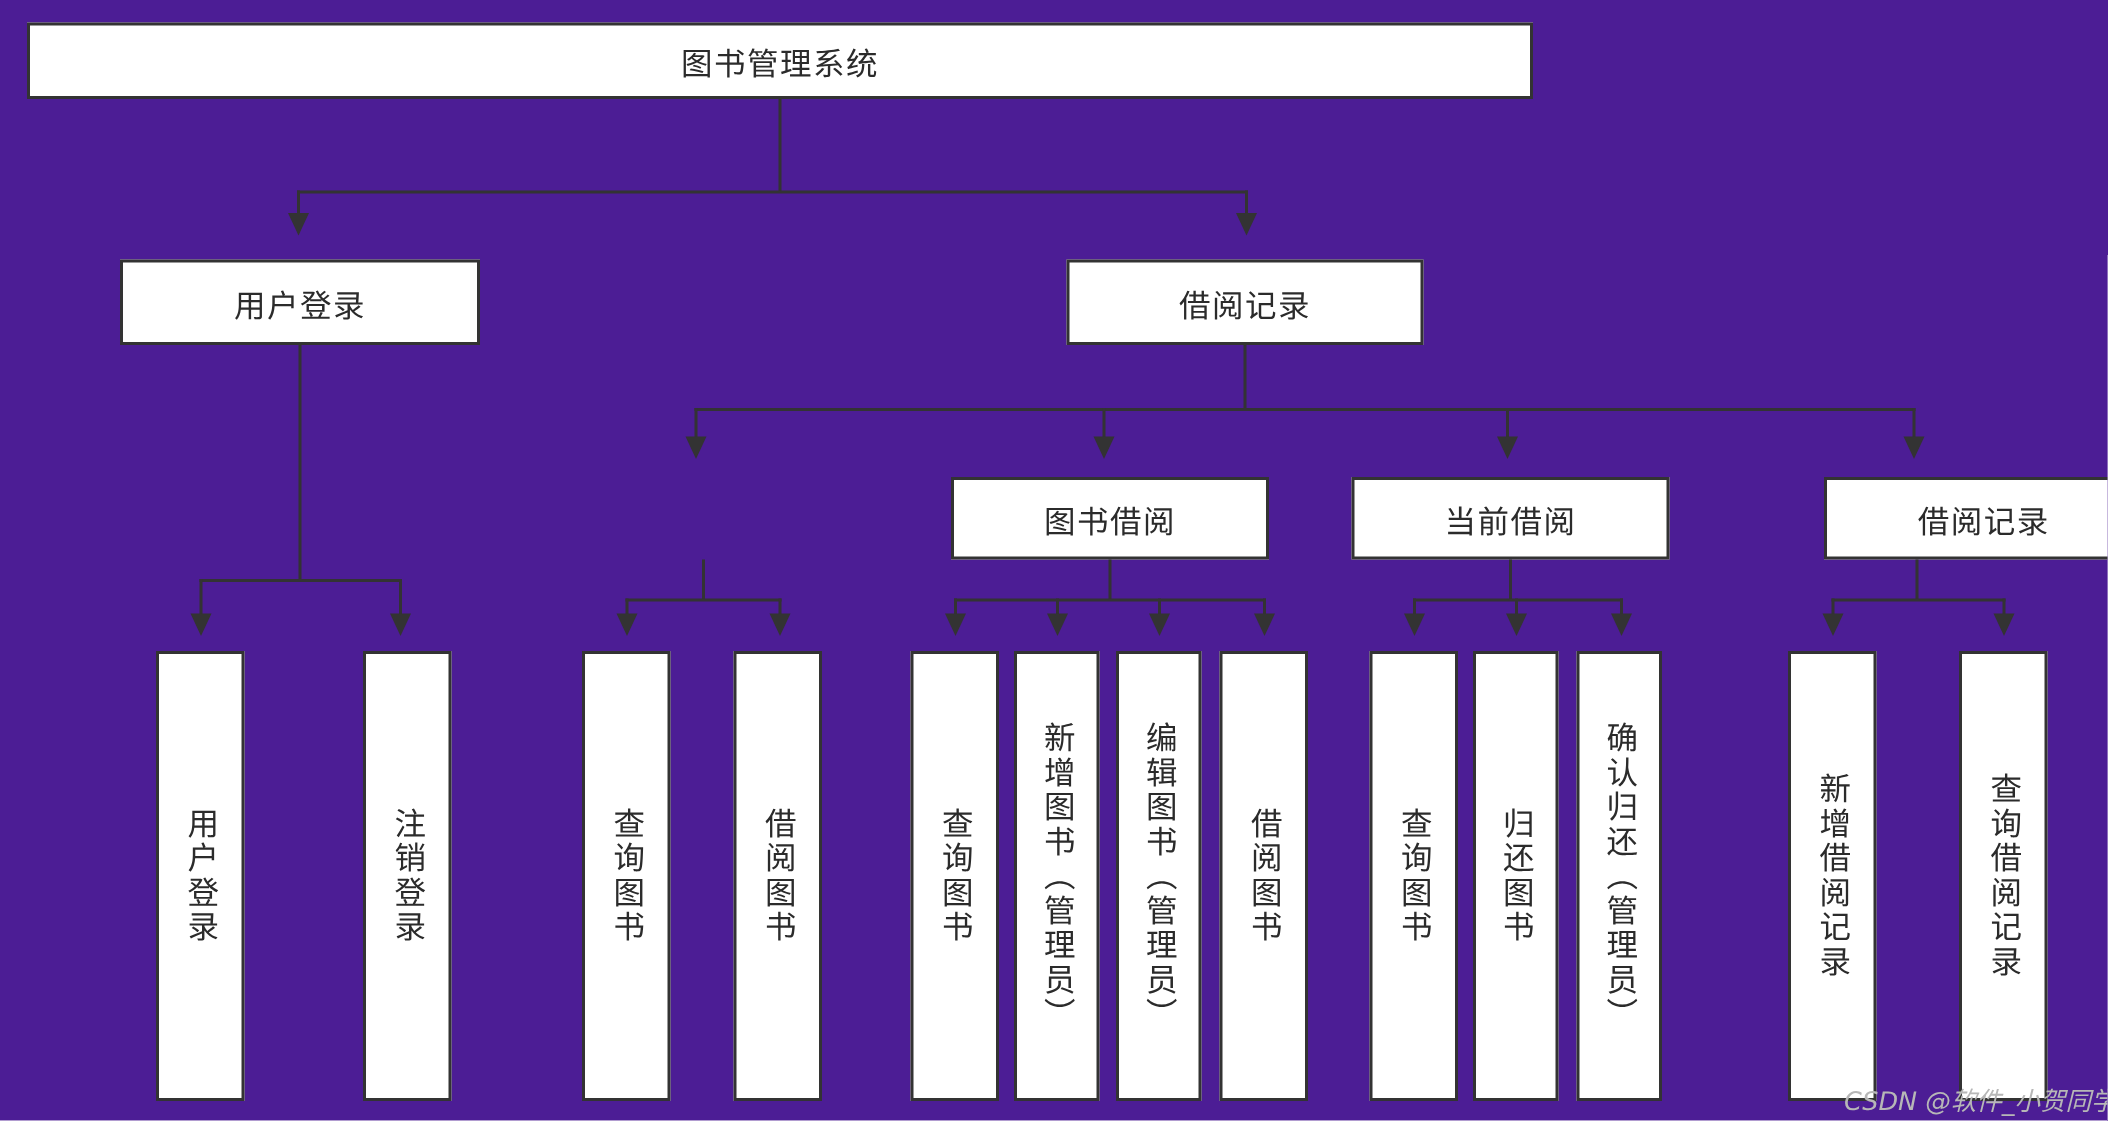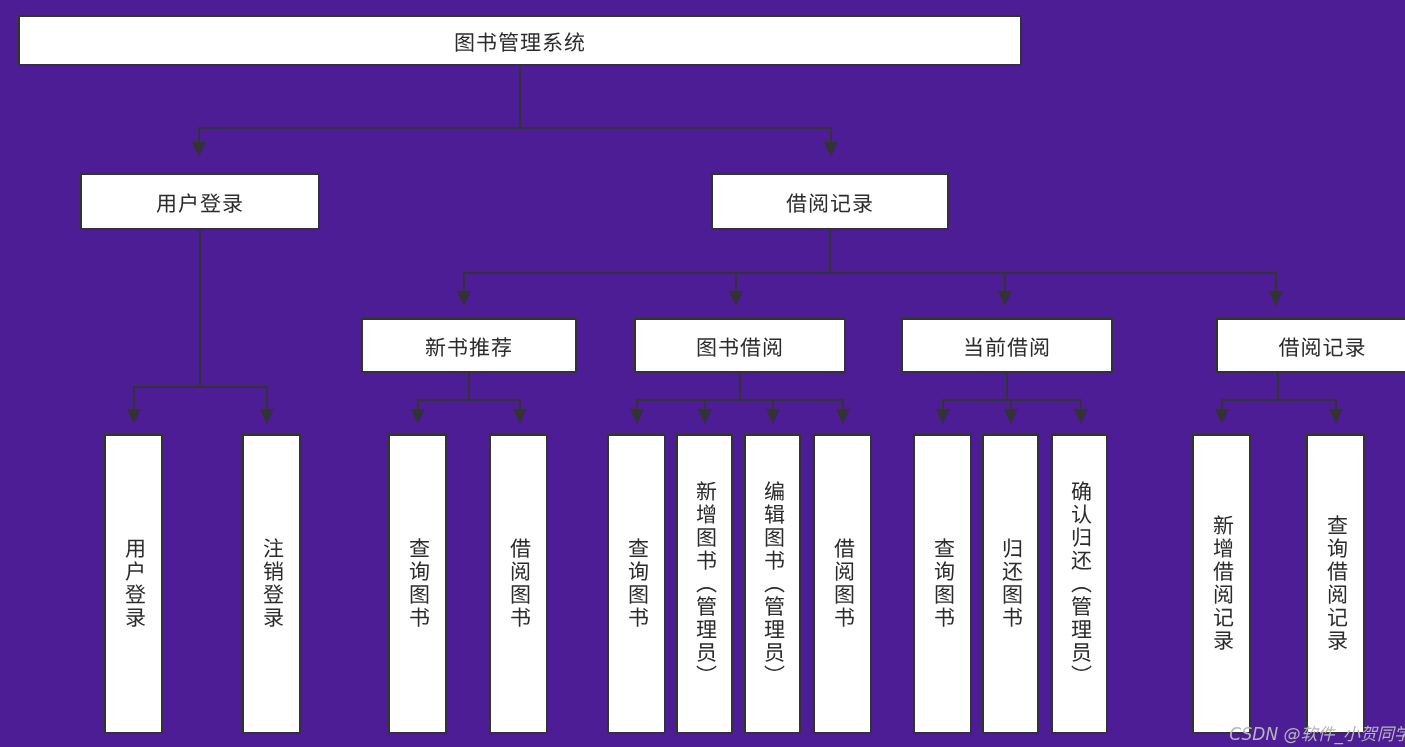--- a/index.html
+++ b/index.html
@@ -110,23 +110,20 @@
   <div class="ln h" style="left:463px; top:272px; width:814px;"></div>
   <div class="ln v" style="left:463px; top:272px; height:20px;"></div>
   <div class="ln v" style="left:735px; top:272px; height:20px;"></div>
   <div class="ln v" style="left:1004px; top:272px; height:20px;"></div>
   <div class="ln v" style="left:1275px; top:272px; height:20px;"></div>
   <div class="arrow" style="left:457px; top:291px;"></div>
   <div class="arrow" style="left:729px; top:291px;"></div>
   <div class="arrow" style="left:998px; top:291px;"></div>
   <div class="arrow" style="left:1269px; top:291px;"></div>
 
-  <div class="box horiz" style="left:361px; top:318px; width:216px; height:55px;">
-    <span class="label">新书推荐</span>
-  </div>
   <div class="box horiz" style="left:901px; top:318px; width:212px; height:55px;">
     <span class="label">当前借阅</span>
   </div>
   <div class="box horiz" style="left:634px; top:318px; width:212px; height:55px;">
     <span class="label">图书借阅</span>
   </div>
   <div class="box horiz" style="left:1172px; top:318px; width:213px; height:55px;margin-left:44px;">
     <span class="label">借阅记录</span>
   </div>
 

